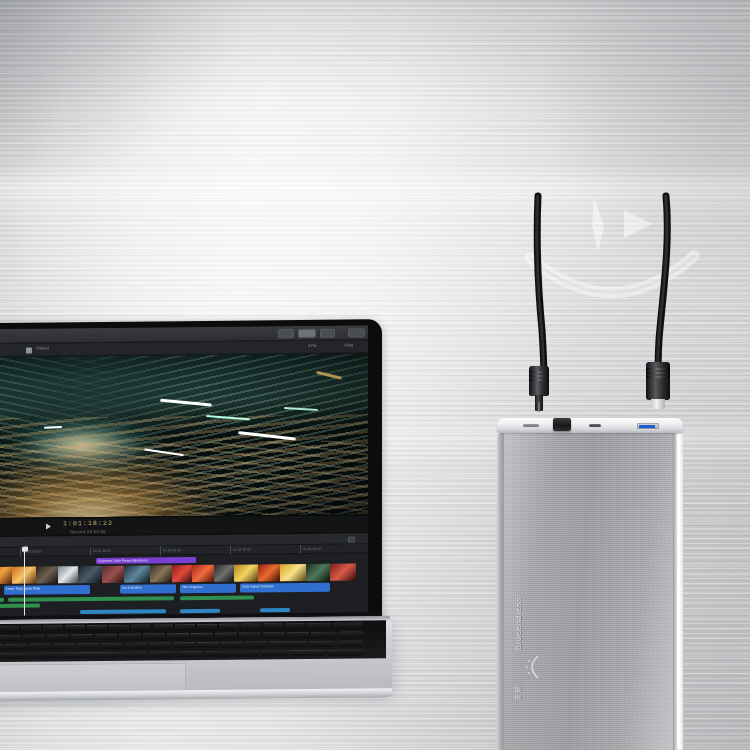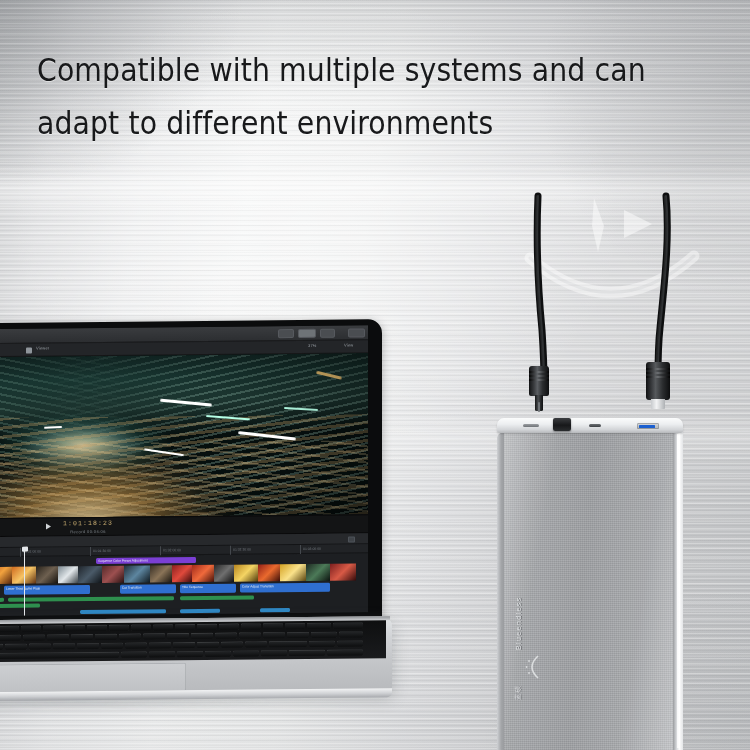--- a/index.html
+++ b/index.html
@@ -425,22 +425,20 @@
 
 <div id="stage">
 
   <div class="bg-base"></div>
   <div class="bg-vgrad"></div>
   <div class="bg-grain"></div>
   <div class="bg-grain2"></div>
   <div class="bg-sheen"></div>
   <div class="bg-corner"></div>
 
-  <div class="headline">Compatible with multiple systems and can
-adapt to different environments</div>
 
   <div class="ghost">
     <svg viewBox="0 0 200 130">
       <path d="M18 62 Q100 132 182 60" fill="none" stroke="#ffffff" stroke-width="11" opacity=".80" stroke-linecap="round"></path>
       <path d="M18 62 Q100 132 182 60" fill="none" stroke="#bfc2c6" stroke-width="3" opacity=".35" stroke-linecap="round"></path>
       <path d="M82 2 L92 30 L86 56 L80 30 Z" fill="#ffffff" opacity=".85"></path>
       <path d="M112 14 L140 28 L112 42 Z" fill="#ffffff" opacity=".88"></path>
     </svg>
   </div>
 

